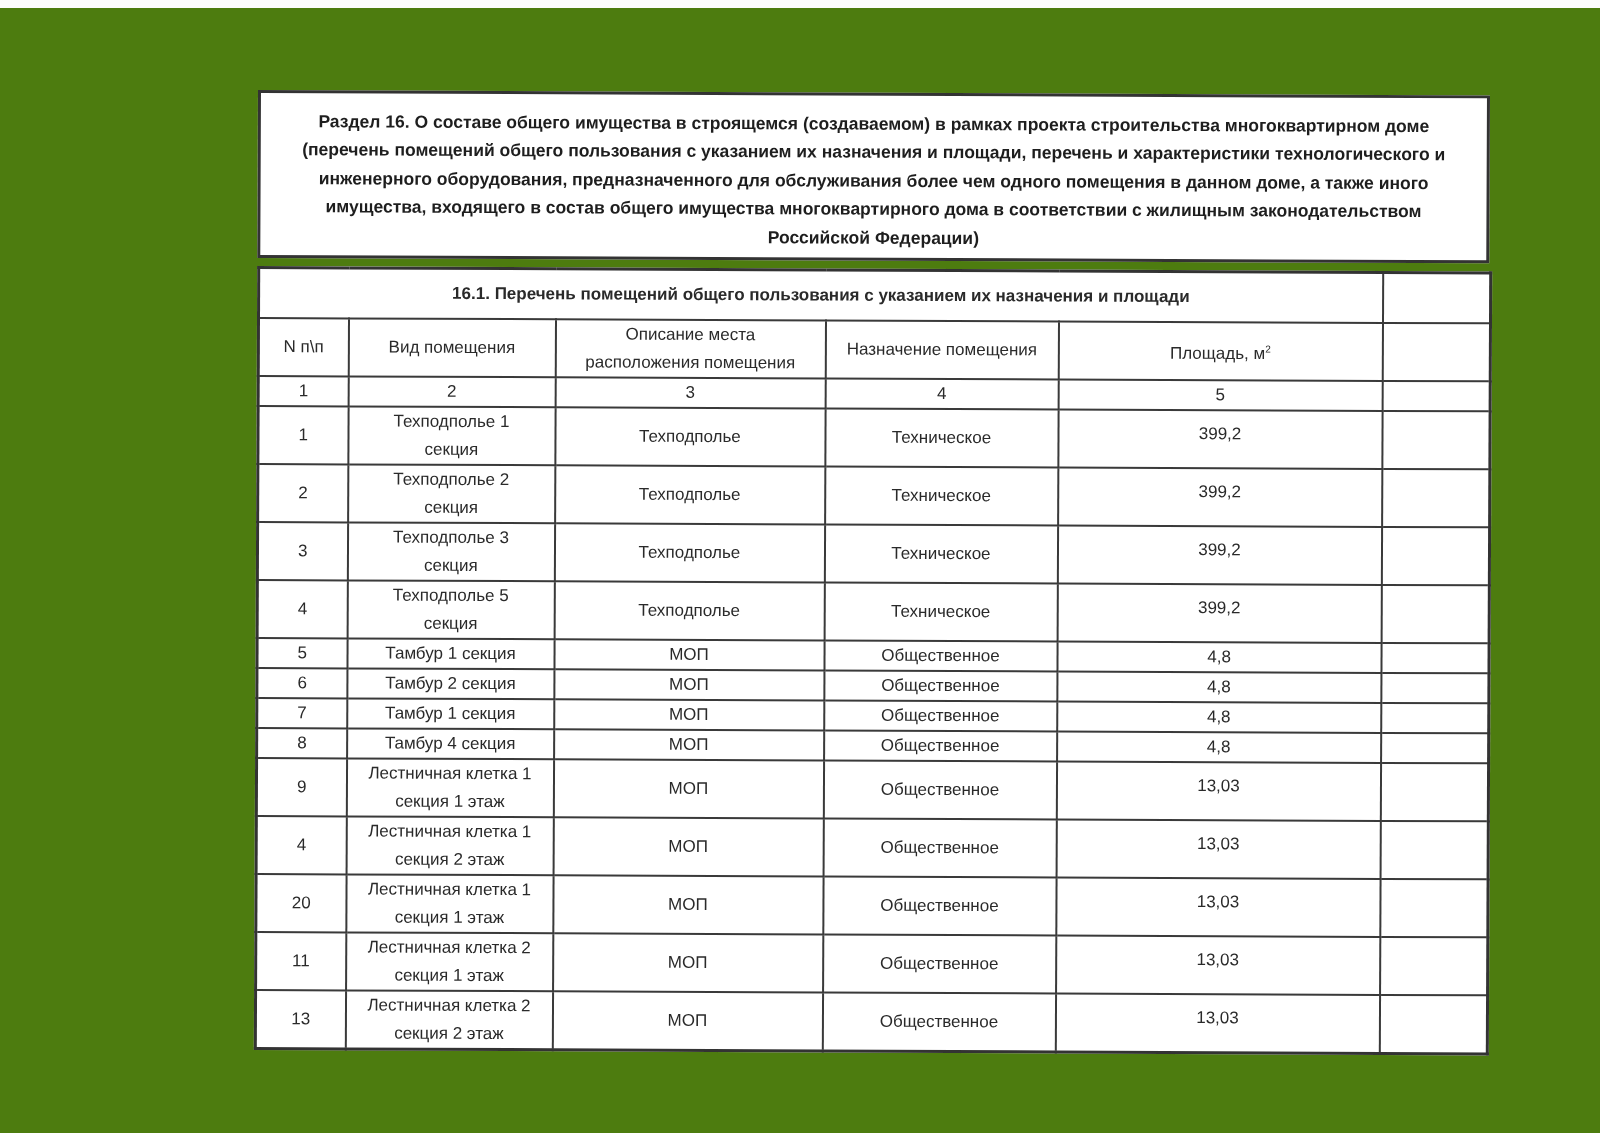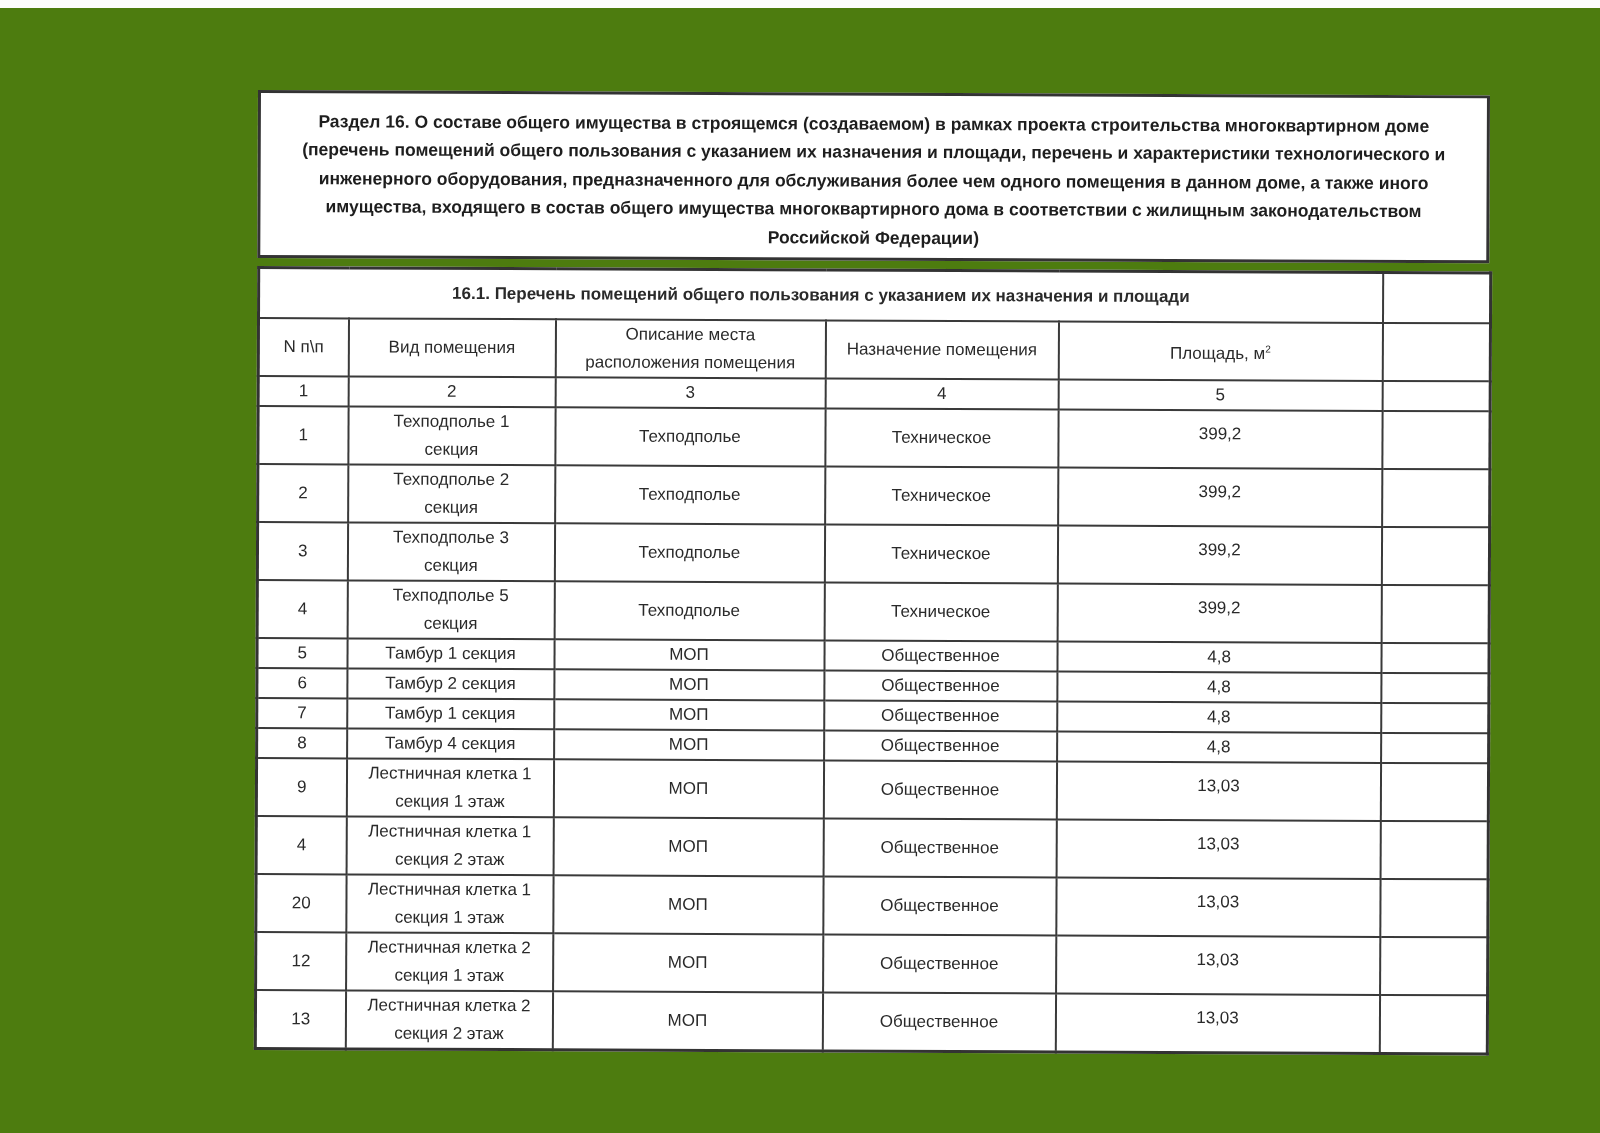--- a/index.html
+++ b/index.html
@@ -235,21 +235,21 @@
         <td>
               <div>Лестничная клетка 1</div>
               <div>секция 1 этаж</div>
             </td>
         <td>МОП</td>
         <td>Общественное</td>
         <td class="area"><span>13,03</span></td>
         <td></td>
       </tr>
       <tr class="tall">
-        <td>12</td>
+        <td>11</td>
         <td>
               <div>Лестничная клетка 2</div>
               <div>секция 1 этаж</div>
             </td>
         <td>МОП</td>
         <td>Общественное</td>
         <td class="area"><span>13,03</span></td>
         <td></td>
       </tr>
       <tr class="tall">

